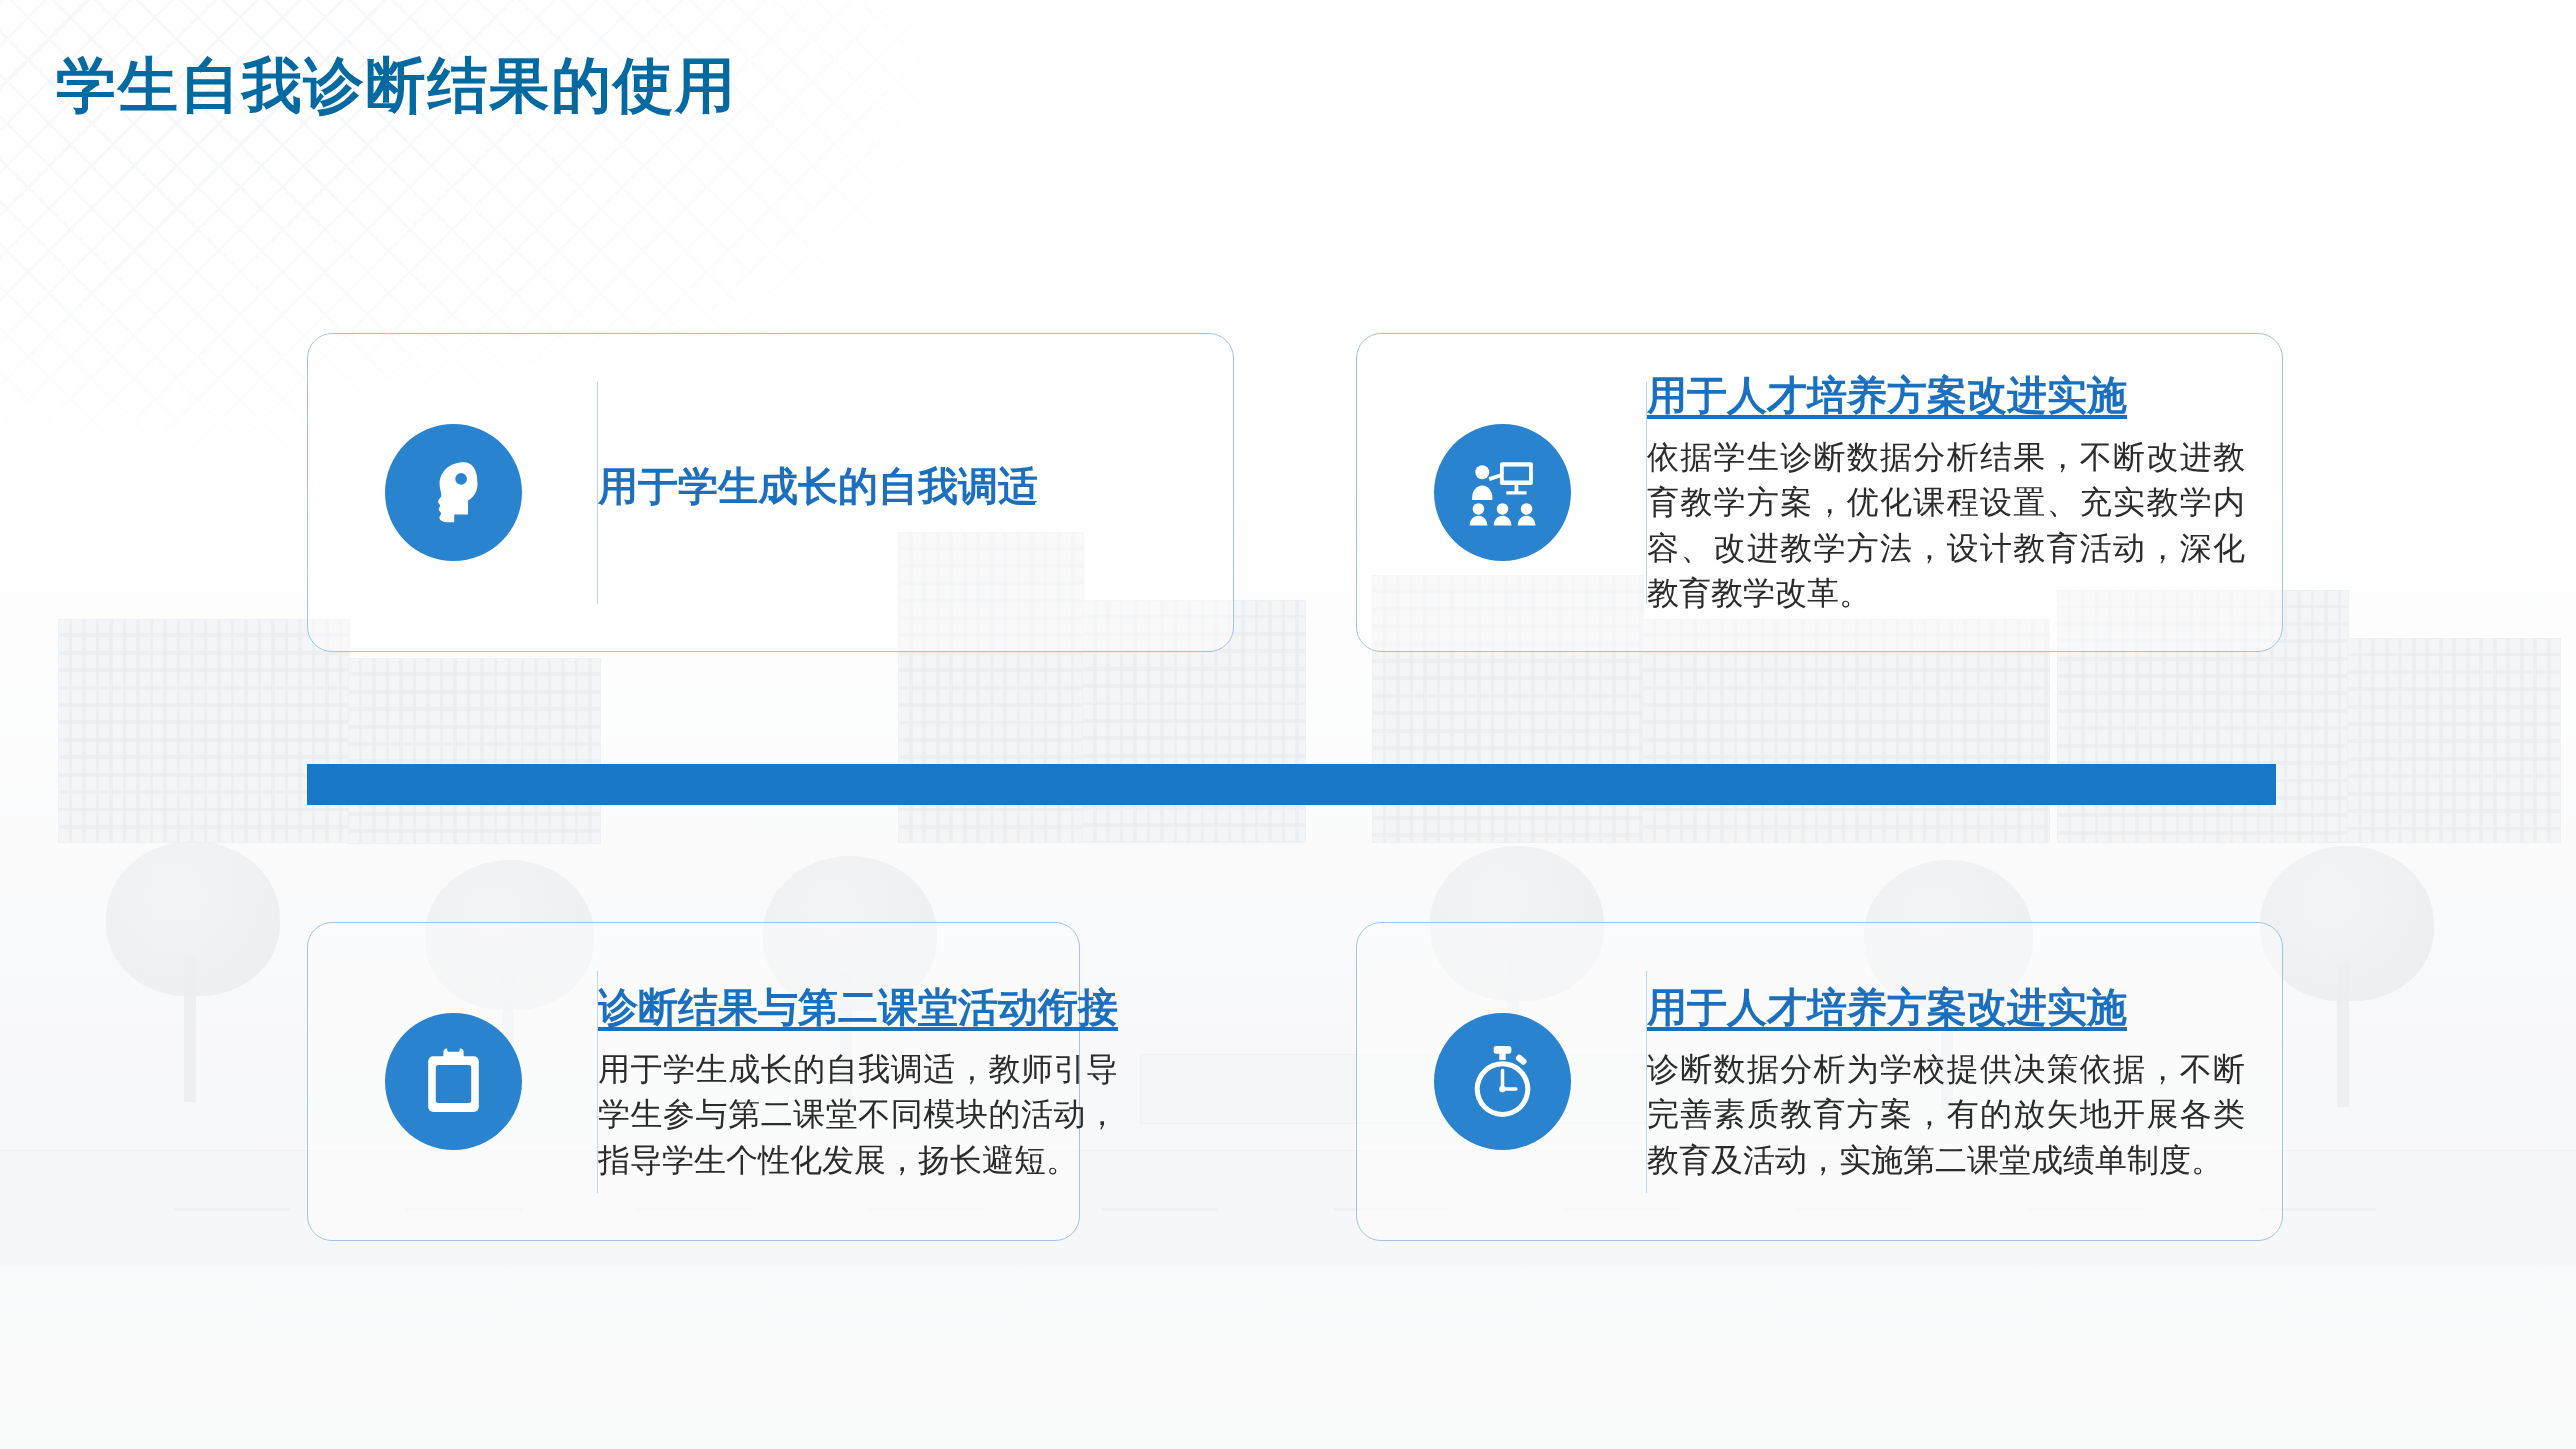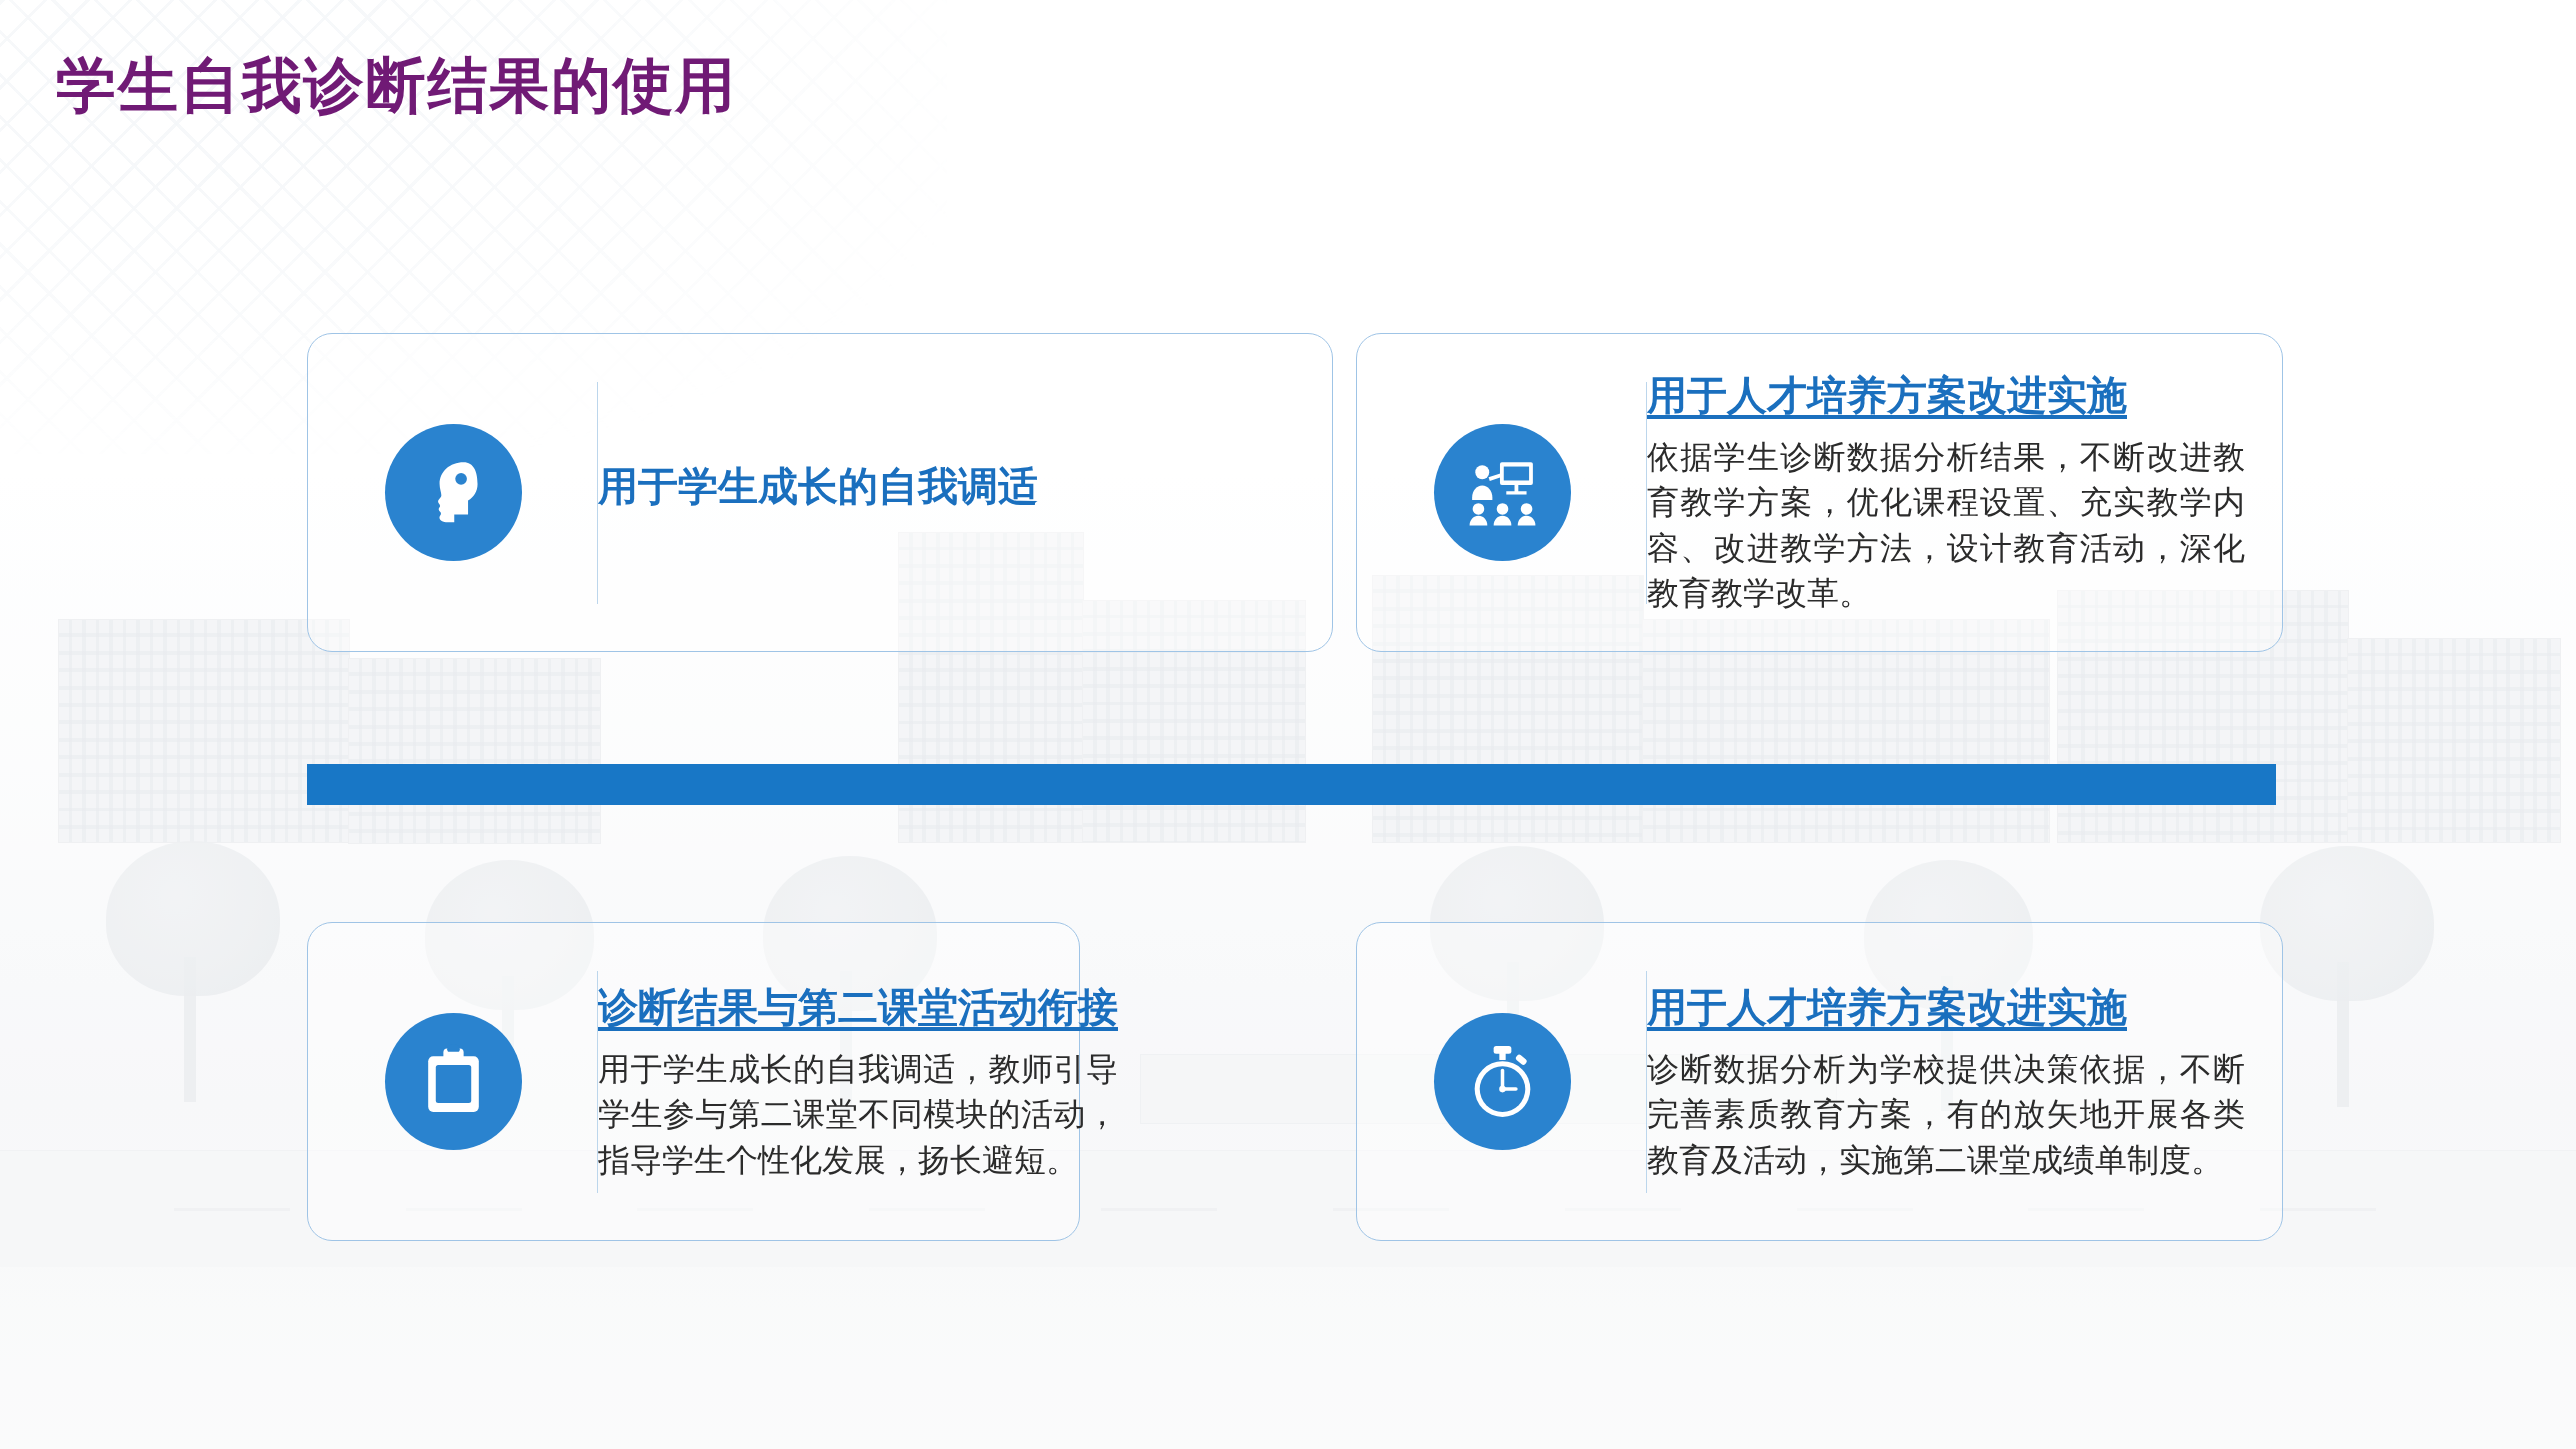--- a/index.html
+++ b/index.html
@@ -93,21 +93,21 @@
 
   
   .title {
     position: absolute;
     left: 56px;
     top: 46px;
     font-family: "DejaVu Sans", "Liberation Sans", sans-serif;
     font-weight: bold;
     font-size: 60px;
     letter-spacing: 1.9px;
-    color: #701a75;
+    color: #0369a1;
     white-space: nowrap;
   }
 
   
   .divider {
     position: absolute;
     left: 307px;
     top: 764px;
     width: 1969px;
     height: 41px;
@@ -162,21 +162,21 @@
   }
   .card-heading.plain { text-decoration: none; }
   .card-text {
     color: #2b2b2b;
     font-size: 32px;
     line-height: 1.42;
     text-align: justify;
   }
 
   
-  #card-1 { left: 307px;  top: 333px;  width: 1026px;  height: 319px; }
+  #card-1 { left: 307px;  top: 333px;  width: 927px;  height: 319px; }
   #card-2 { left: 1356px; top: 333px;  width: 927px;  height: 319px; }
   #card-3 { left: 307px;  top: 922px;  width: 773px;  height: 319px; }
   #card-4 { left: 1356px; top: 922px;  width: 927px;  height: 319px; }
 
   #sep-1 { left: 597px;  top: 382px; height: 222px; }
   #sep-2 { left: 1646px; top: 382px; height: 222px; }
   #sep-3 { left: 597px;  top: 971px; height: 222px; }
   #sep-4 { left: 1646px; top: 971px; height: 222px; }
 </style>
 </head>

